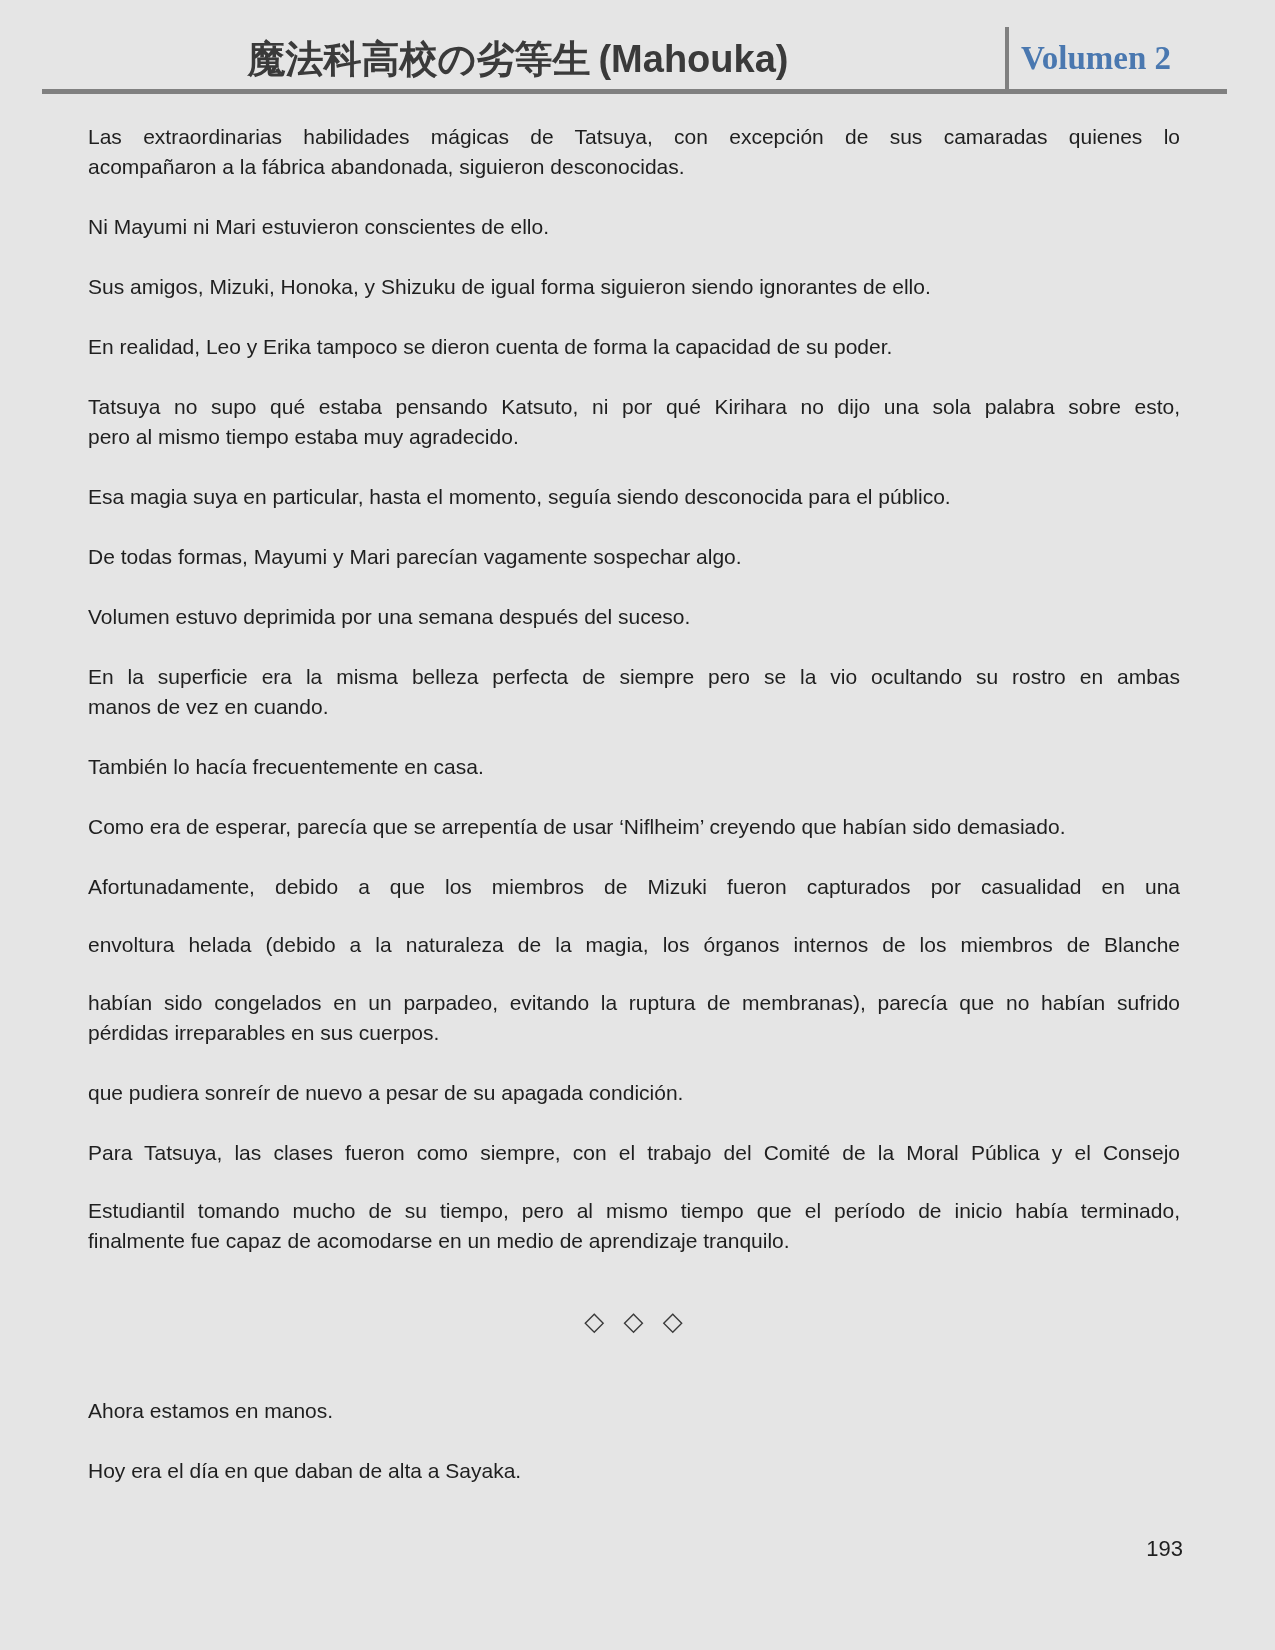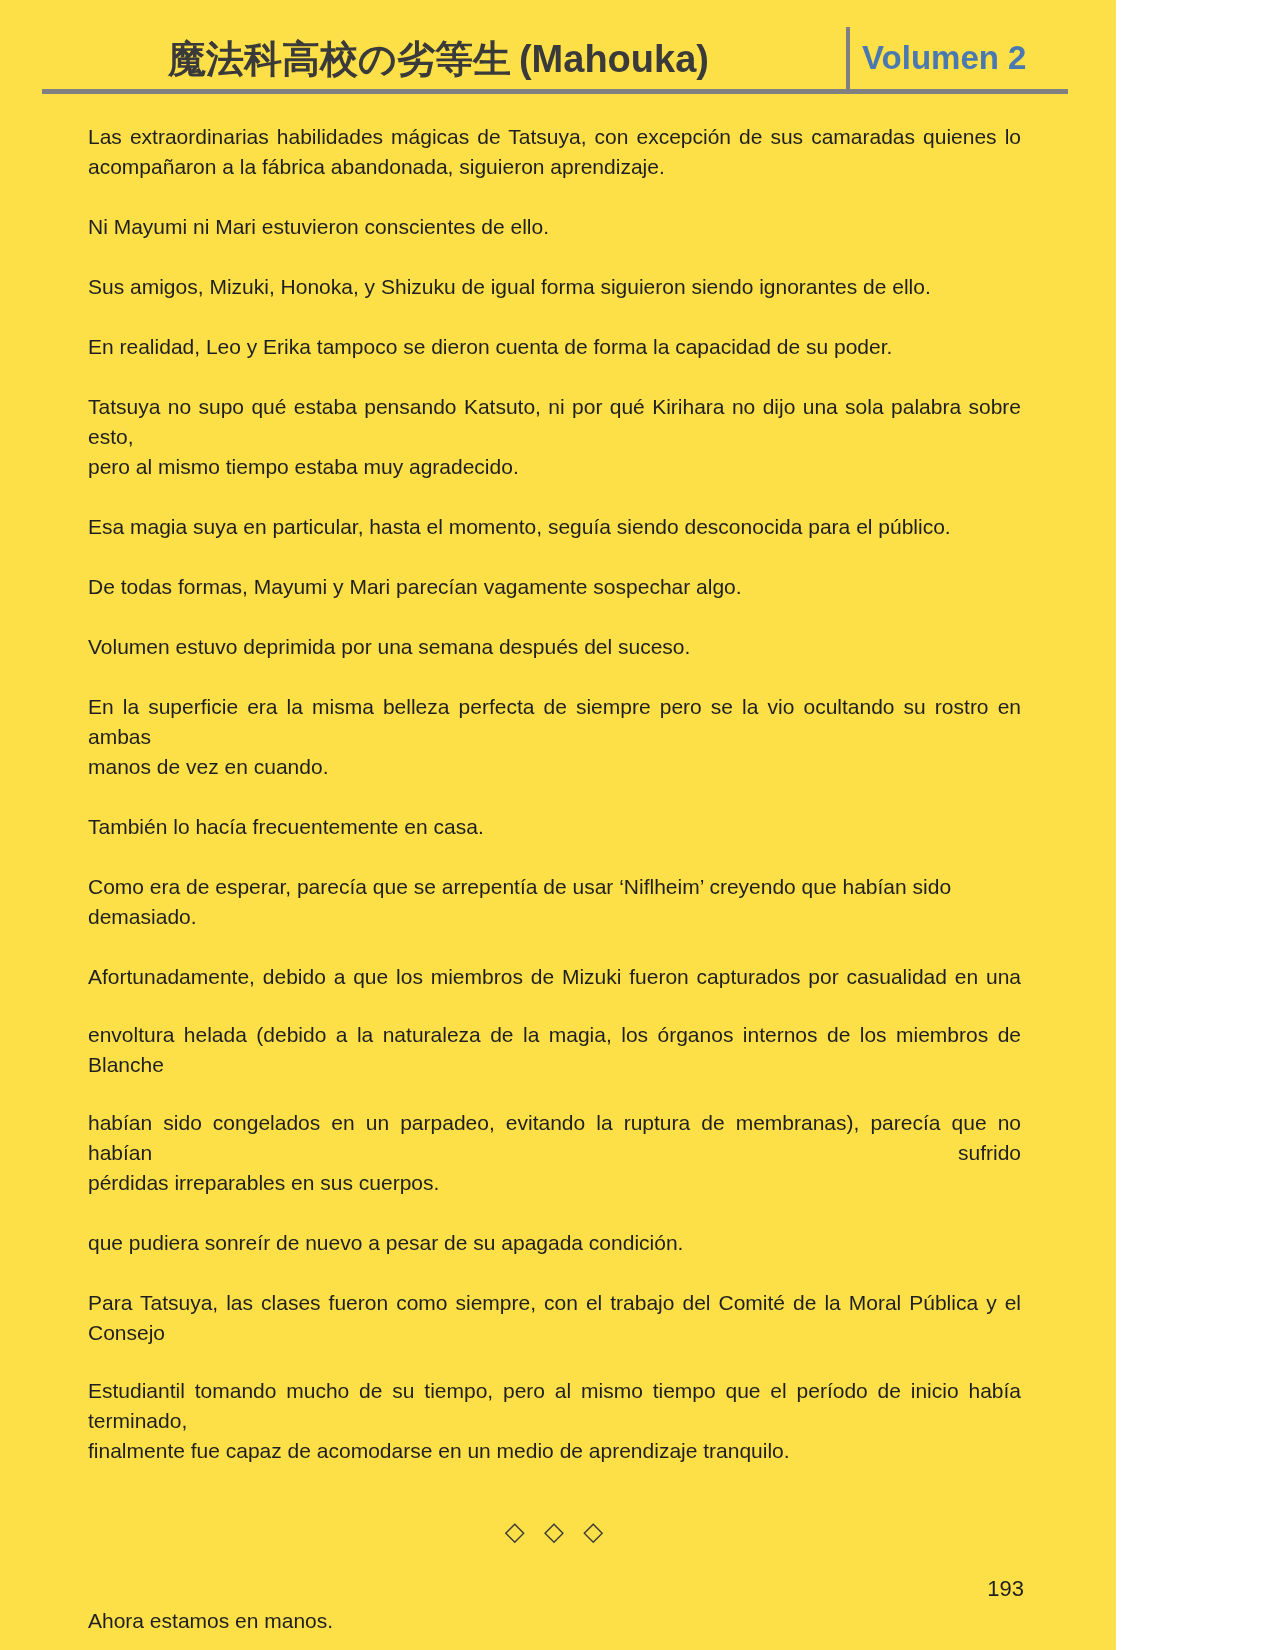--- a/index.html
+++ b/index.html
@@ -2,23 +2,23 @@
 <html><head>
 <meta charset="utf-8">
 <style>
   html, body {
     margin: 0;
     padding: 0;
     background: #ffffff;
   }
   .page {
     position: relative;
-    width: 1116px;
+    width: 1275px;
     height: 1650px;
-    background: #fde047;
+    background: #e5e5e5;
     font-family: "Liberation Sans", "DejaVu Sans", sans-serif;
     overflow: hidden;
   }
   
   .header {
     display: flex;
     align-items: flex-end;
     margin: 0 48px 0 42px;
     height: 89px;
     border-bottom: 5px solid #808080;
@@ -38,21 +38,21 @@
     margin-left: 8px;
   }
   .volume-cell {
     width: 222px;
     height: 62px;
     border-left: 4px solid #808080;
     box-sizing: border-box;
     display: flex;
     align-items: center;
     padding-left: 12px;
-    font-family: Liberation Sans, sans-serif;
+    font-family: Liberation Serif, serif;
     font-weight: bold;
     font-size: 33px;
     color: #4a78b0;
     white-space: nowrap;
     margin-left: 11px;
   }
   
   .content {
     margin: 28px 95px 0 88px;
     font-size: 21px;
@@ -75,42 +75,42 @@
     font-size: 26px;
     line-height: 30px;
     color: #3a3a3a;
     letter-spacing: 1px;
     word-spacing: 10px;
     margin: 50px 0 60px 0;
   }
   
   .page-number {
     position: absolute;
-    top: 1576px;
+    top: 1536px;
     right: 92px;
     font-size: 22px;
     color: #1f1f1f;
   }
 </style>
 </head>
 <body>
 
 <div class="page">
 
   <div class="header">
     <div class="title-cell">
       <span>魔法科高校の劣等生</span><span class="title-suffix">(Mahouka)</span>
     </div>
     <div class="volume-cell" style="color: rgb(74, 120, 176);">Volumen 2</div>
   </div>
 
   <div class="content">
       <div class="paragraph">
         <div class="line fill">Las extraordinarias habilidades mágicas de Tatsuya, con excepción de sus camaradas quienes lo</div>
-        <div class="line">acompañaron a la fábrica abandonada, siguieron aprendizaje.</div>
+        <div class="line">acompañaron a la fábrica abandonada, siguieron desconocidas.</div>
       </div>
       <div class="paragraph">
         <div class="line">Ni Mayumi ni Mari estuvieron conscientes de ello.</div>
       </div>
       <div class="paragraph">
         <div class="line">Sus amigos, Mizuki, Honoka, y Shizuku de igual forma siguieron siendo ignorantes de ello.</div>
       </div>
       <div class="paragraph">
         <div class="line">En realidad, Leo y Erika tampoco se dieron cuenta de forma la capacidad de su poder.</div>
       </div>

